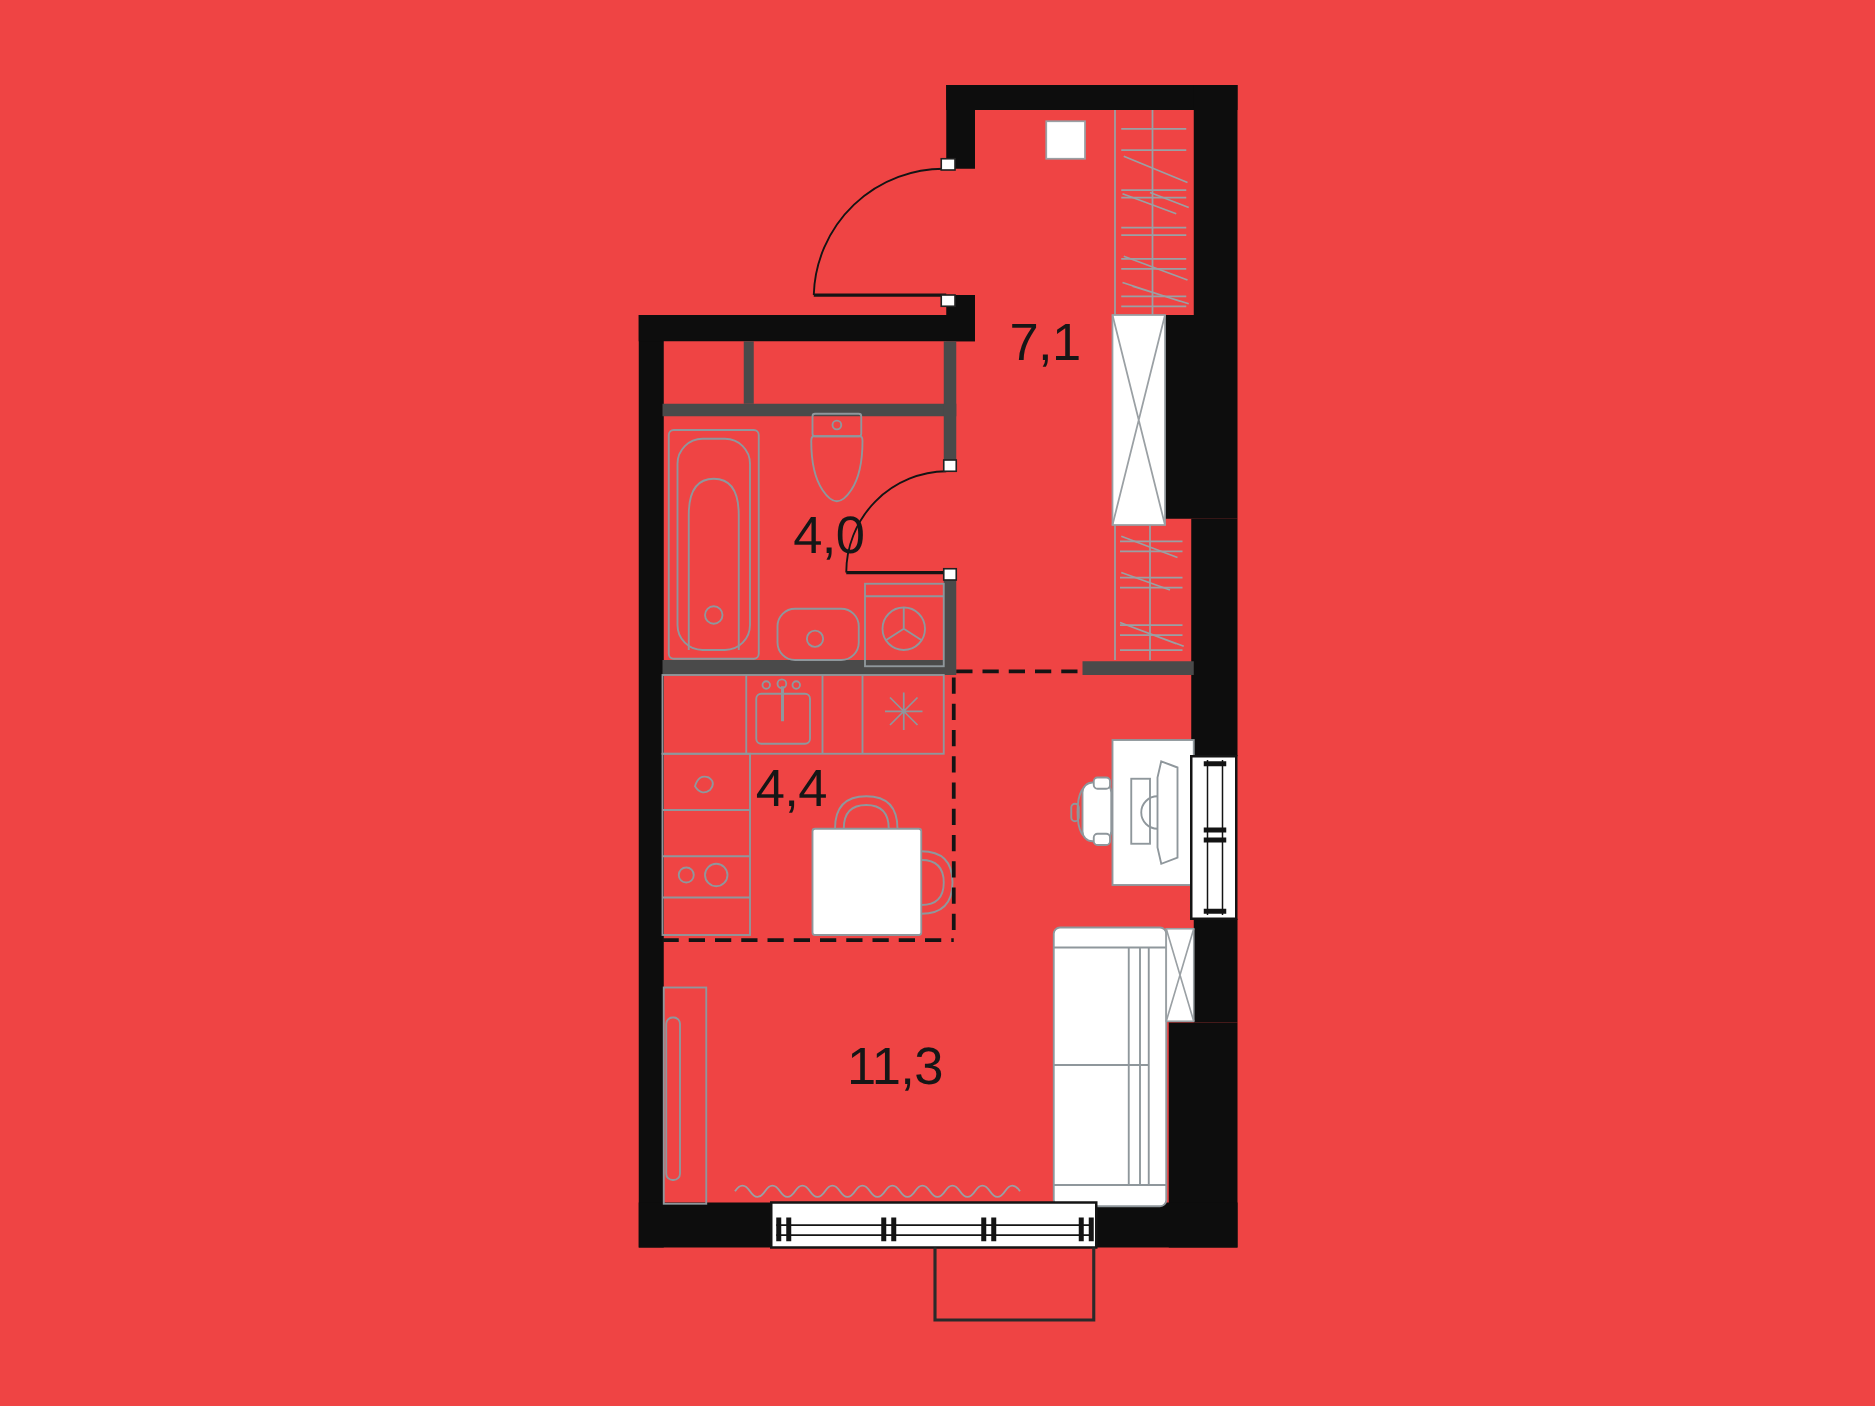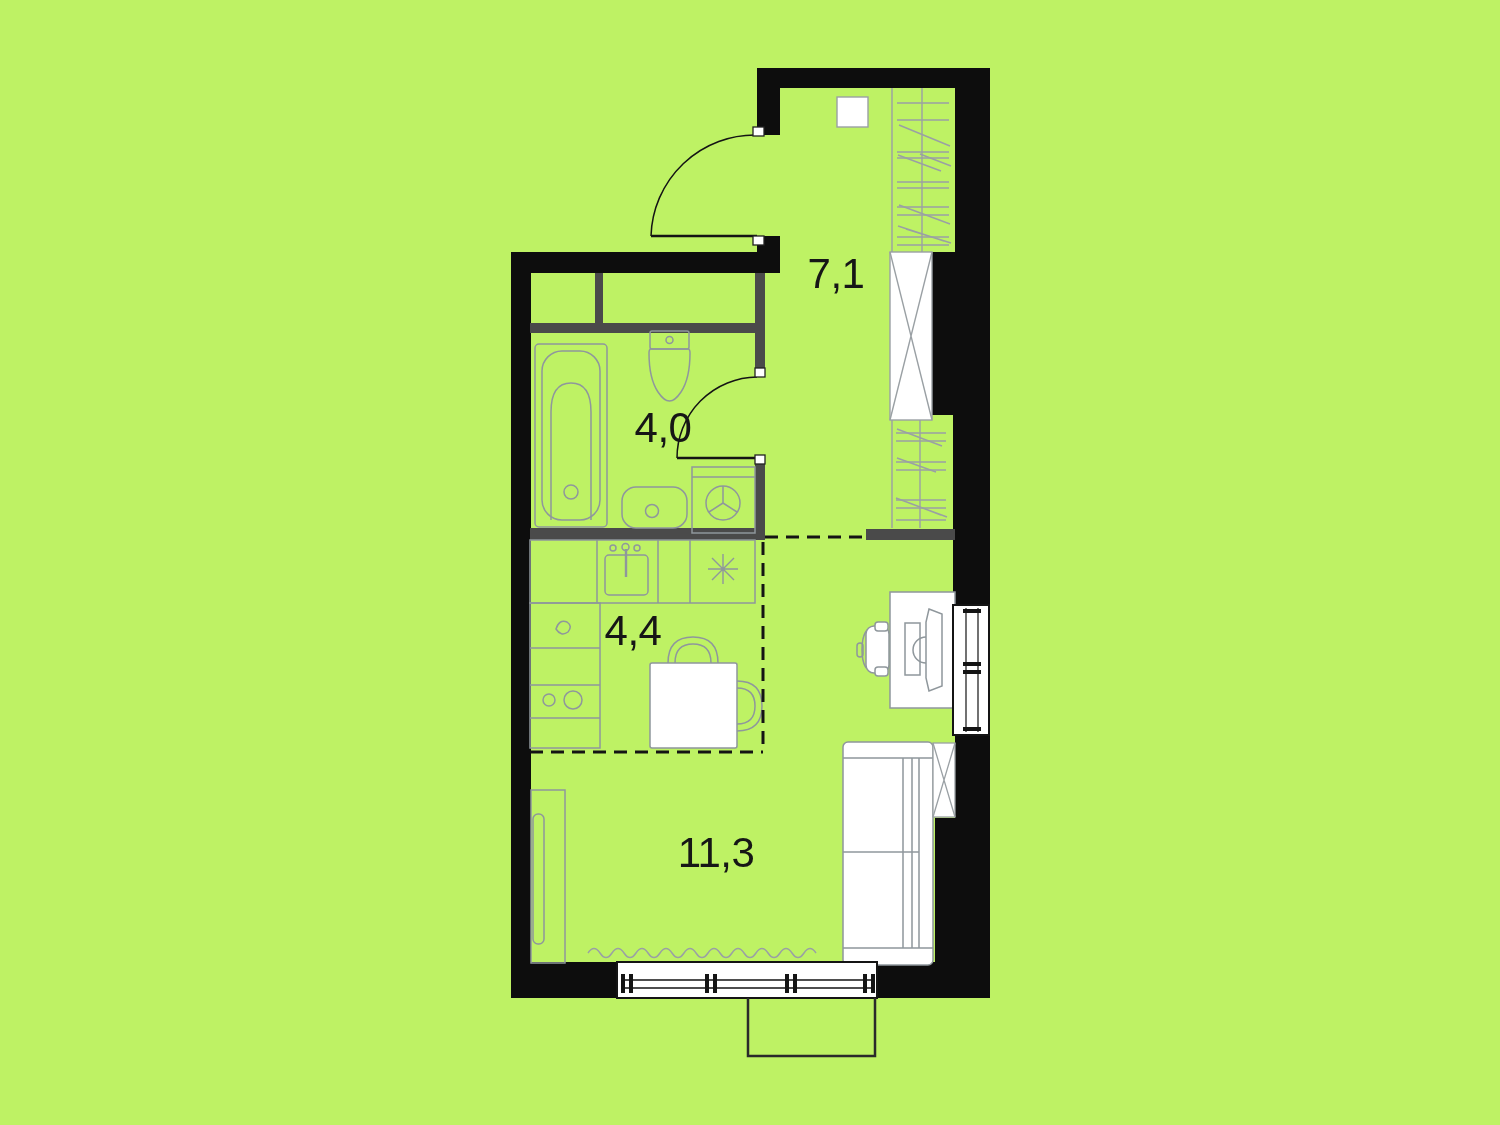--- a/index.html
+++ b/index.html
@@ -1,16 +1,16 @@
 <!DOCTYPE html>
 <html><head>
 <meta charset="utf-8">
 <style>
   html,body{margin:0;padding:0;background:#ffffff;}
-  .stage{position:relative;width:1500px;height:1125px;background:#bef264;overflow:hidden;
+  .stage{position:relative;width:1500px;height:1125px;background:#ef4444;overflow:hidden;
          font-family:"Liberation Sans",sans-serif;}
   .plan-svg{position:absolute;left:0;top:0;width:1500px;height:1125px;}
   .room-label{font-family:"Liberation Sans",sans-serif;font-size:42px;fill:#161616;
               text-anchor:middle;letter-spacing:-0.5px;}
 </style>
 </head>
 <body>
 
 <div class="stage">
 <svg class="plan-svg" viewBox="0 0 1500 1125">

